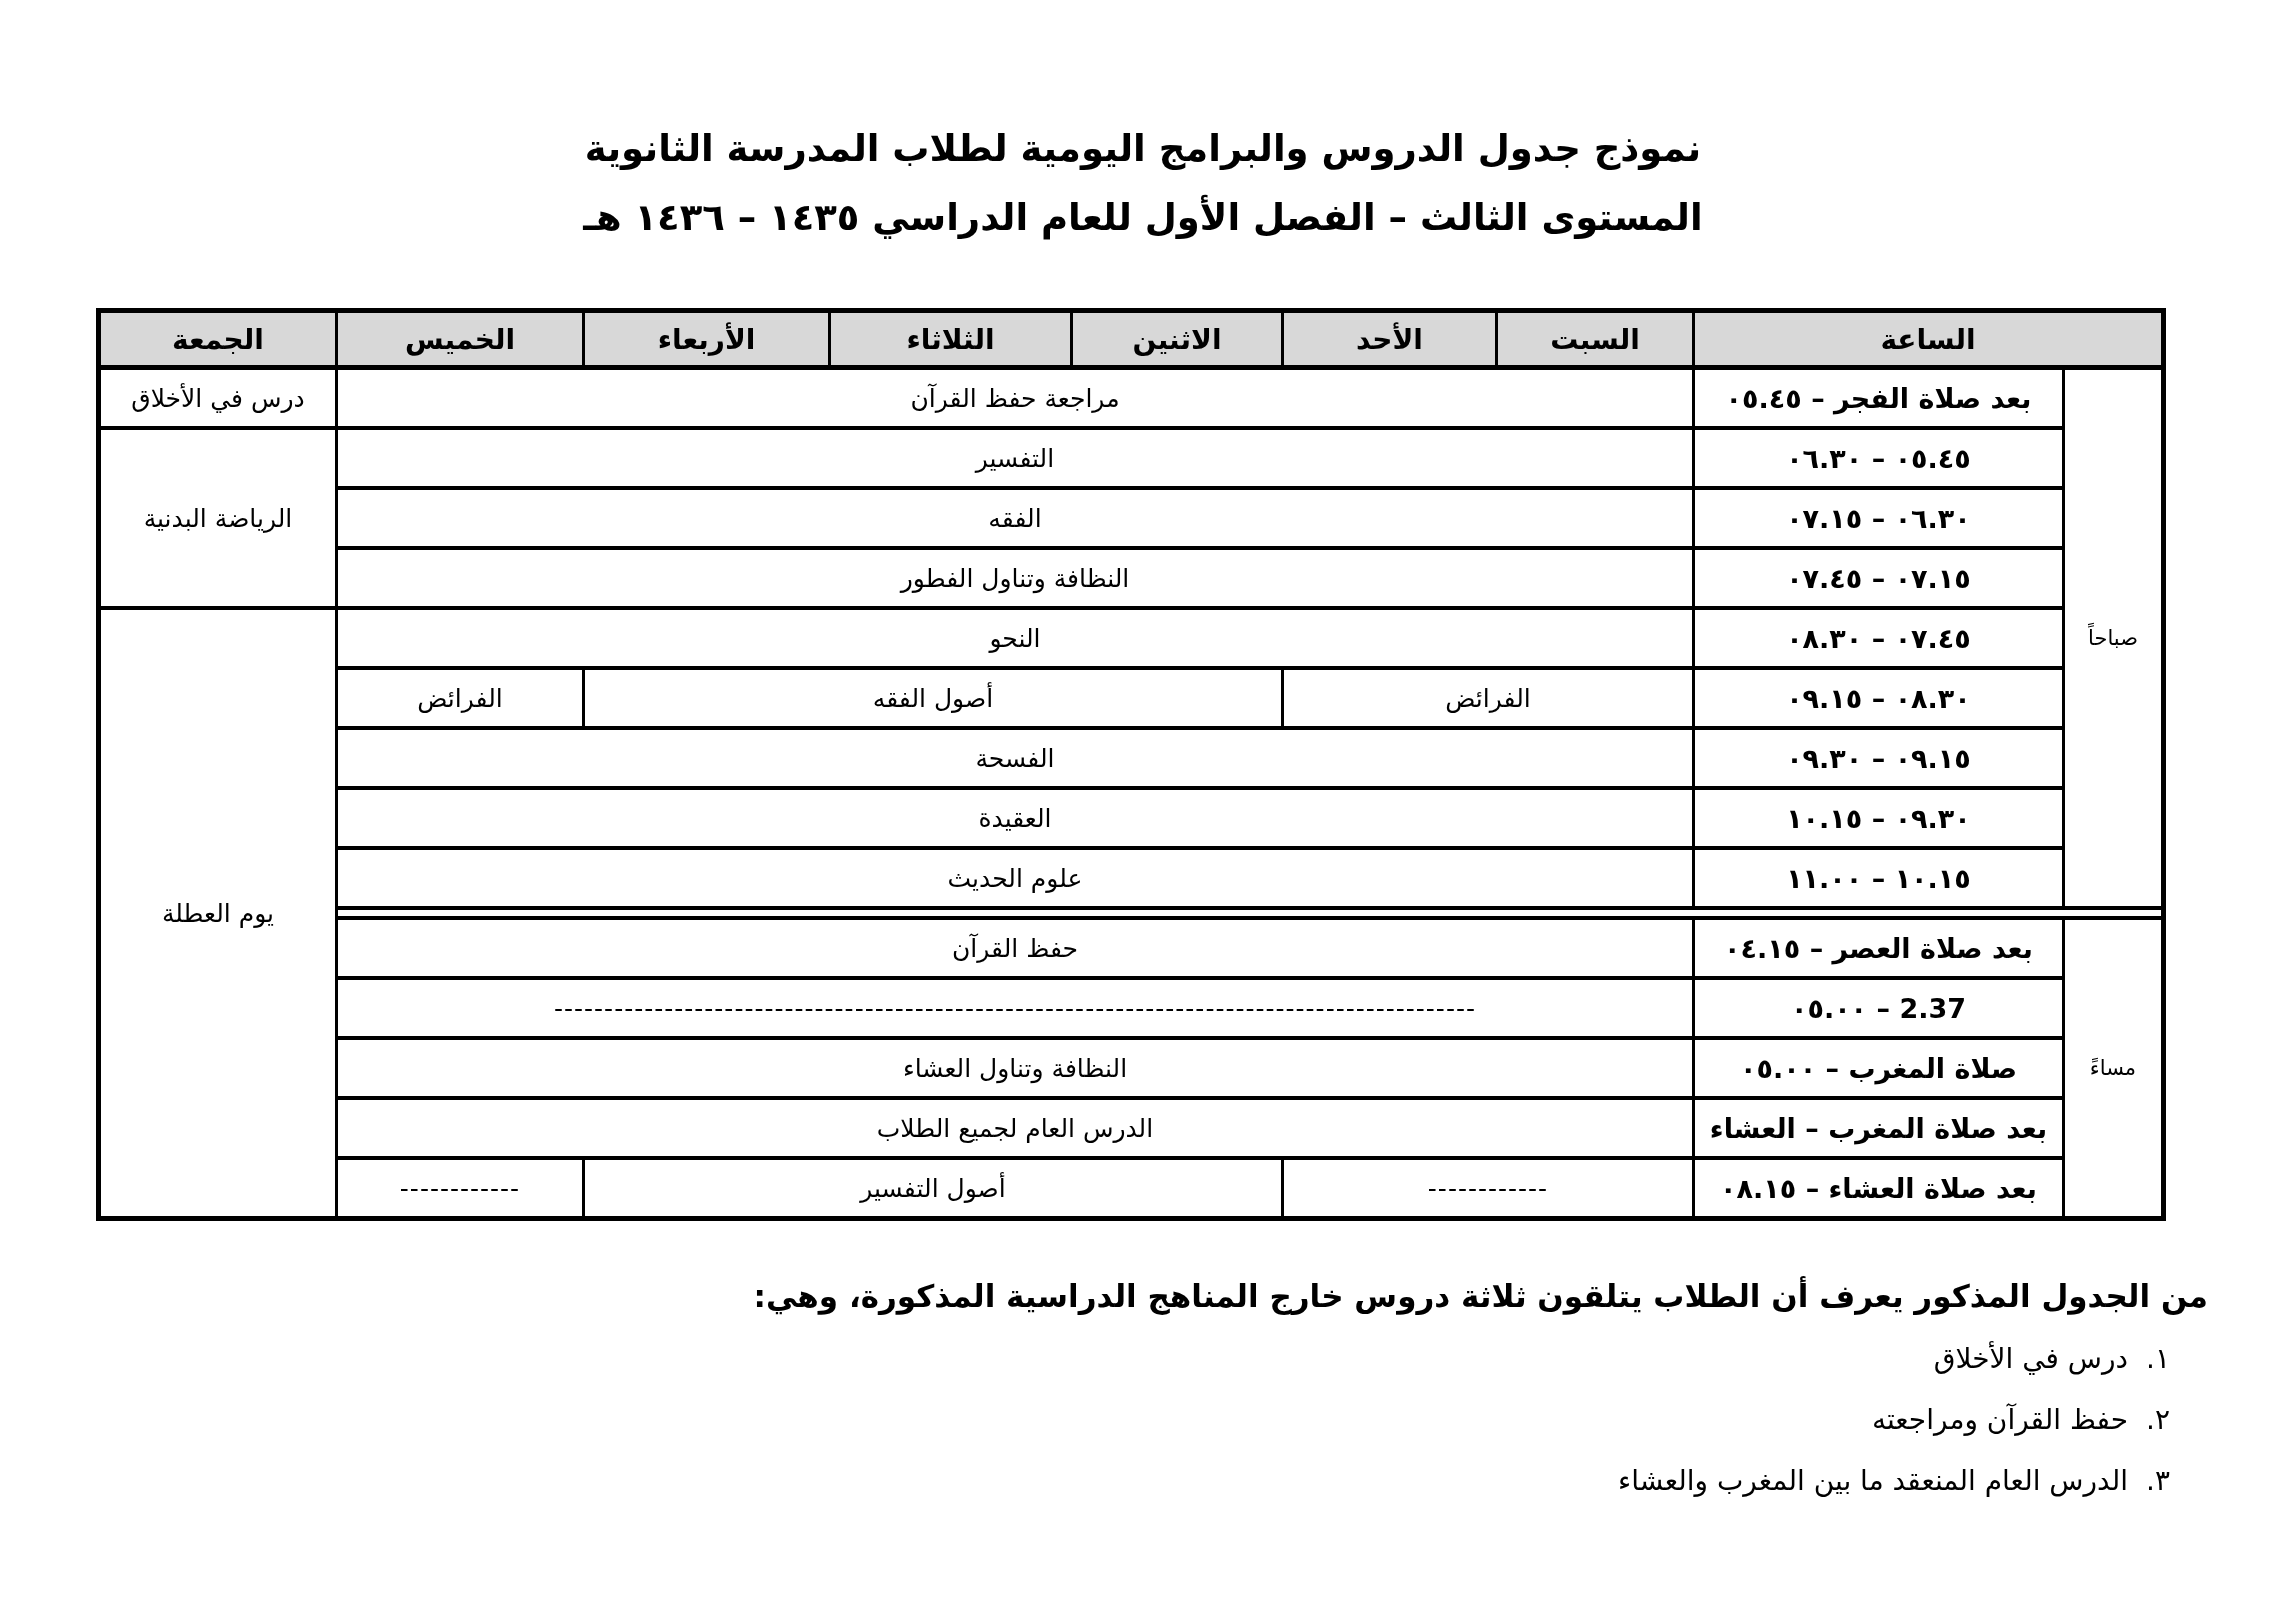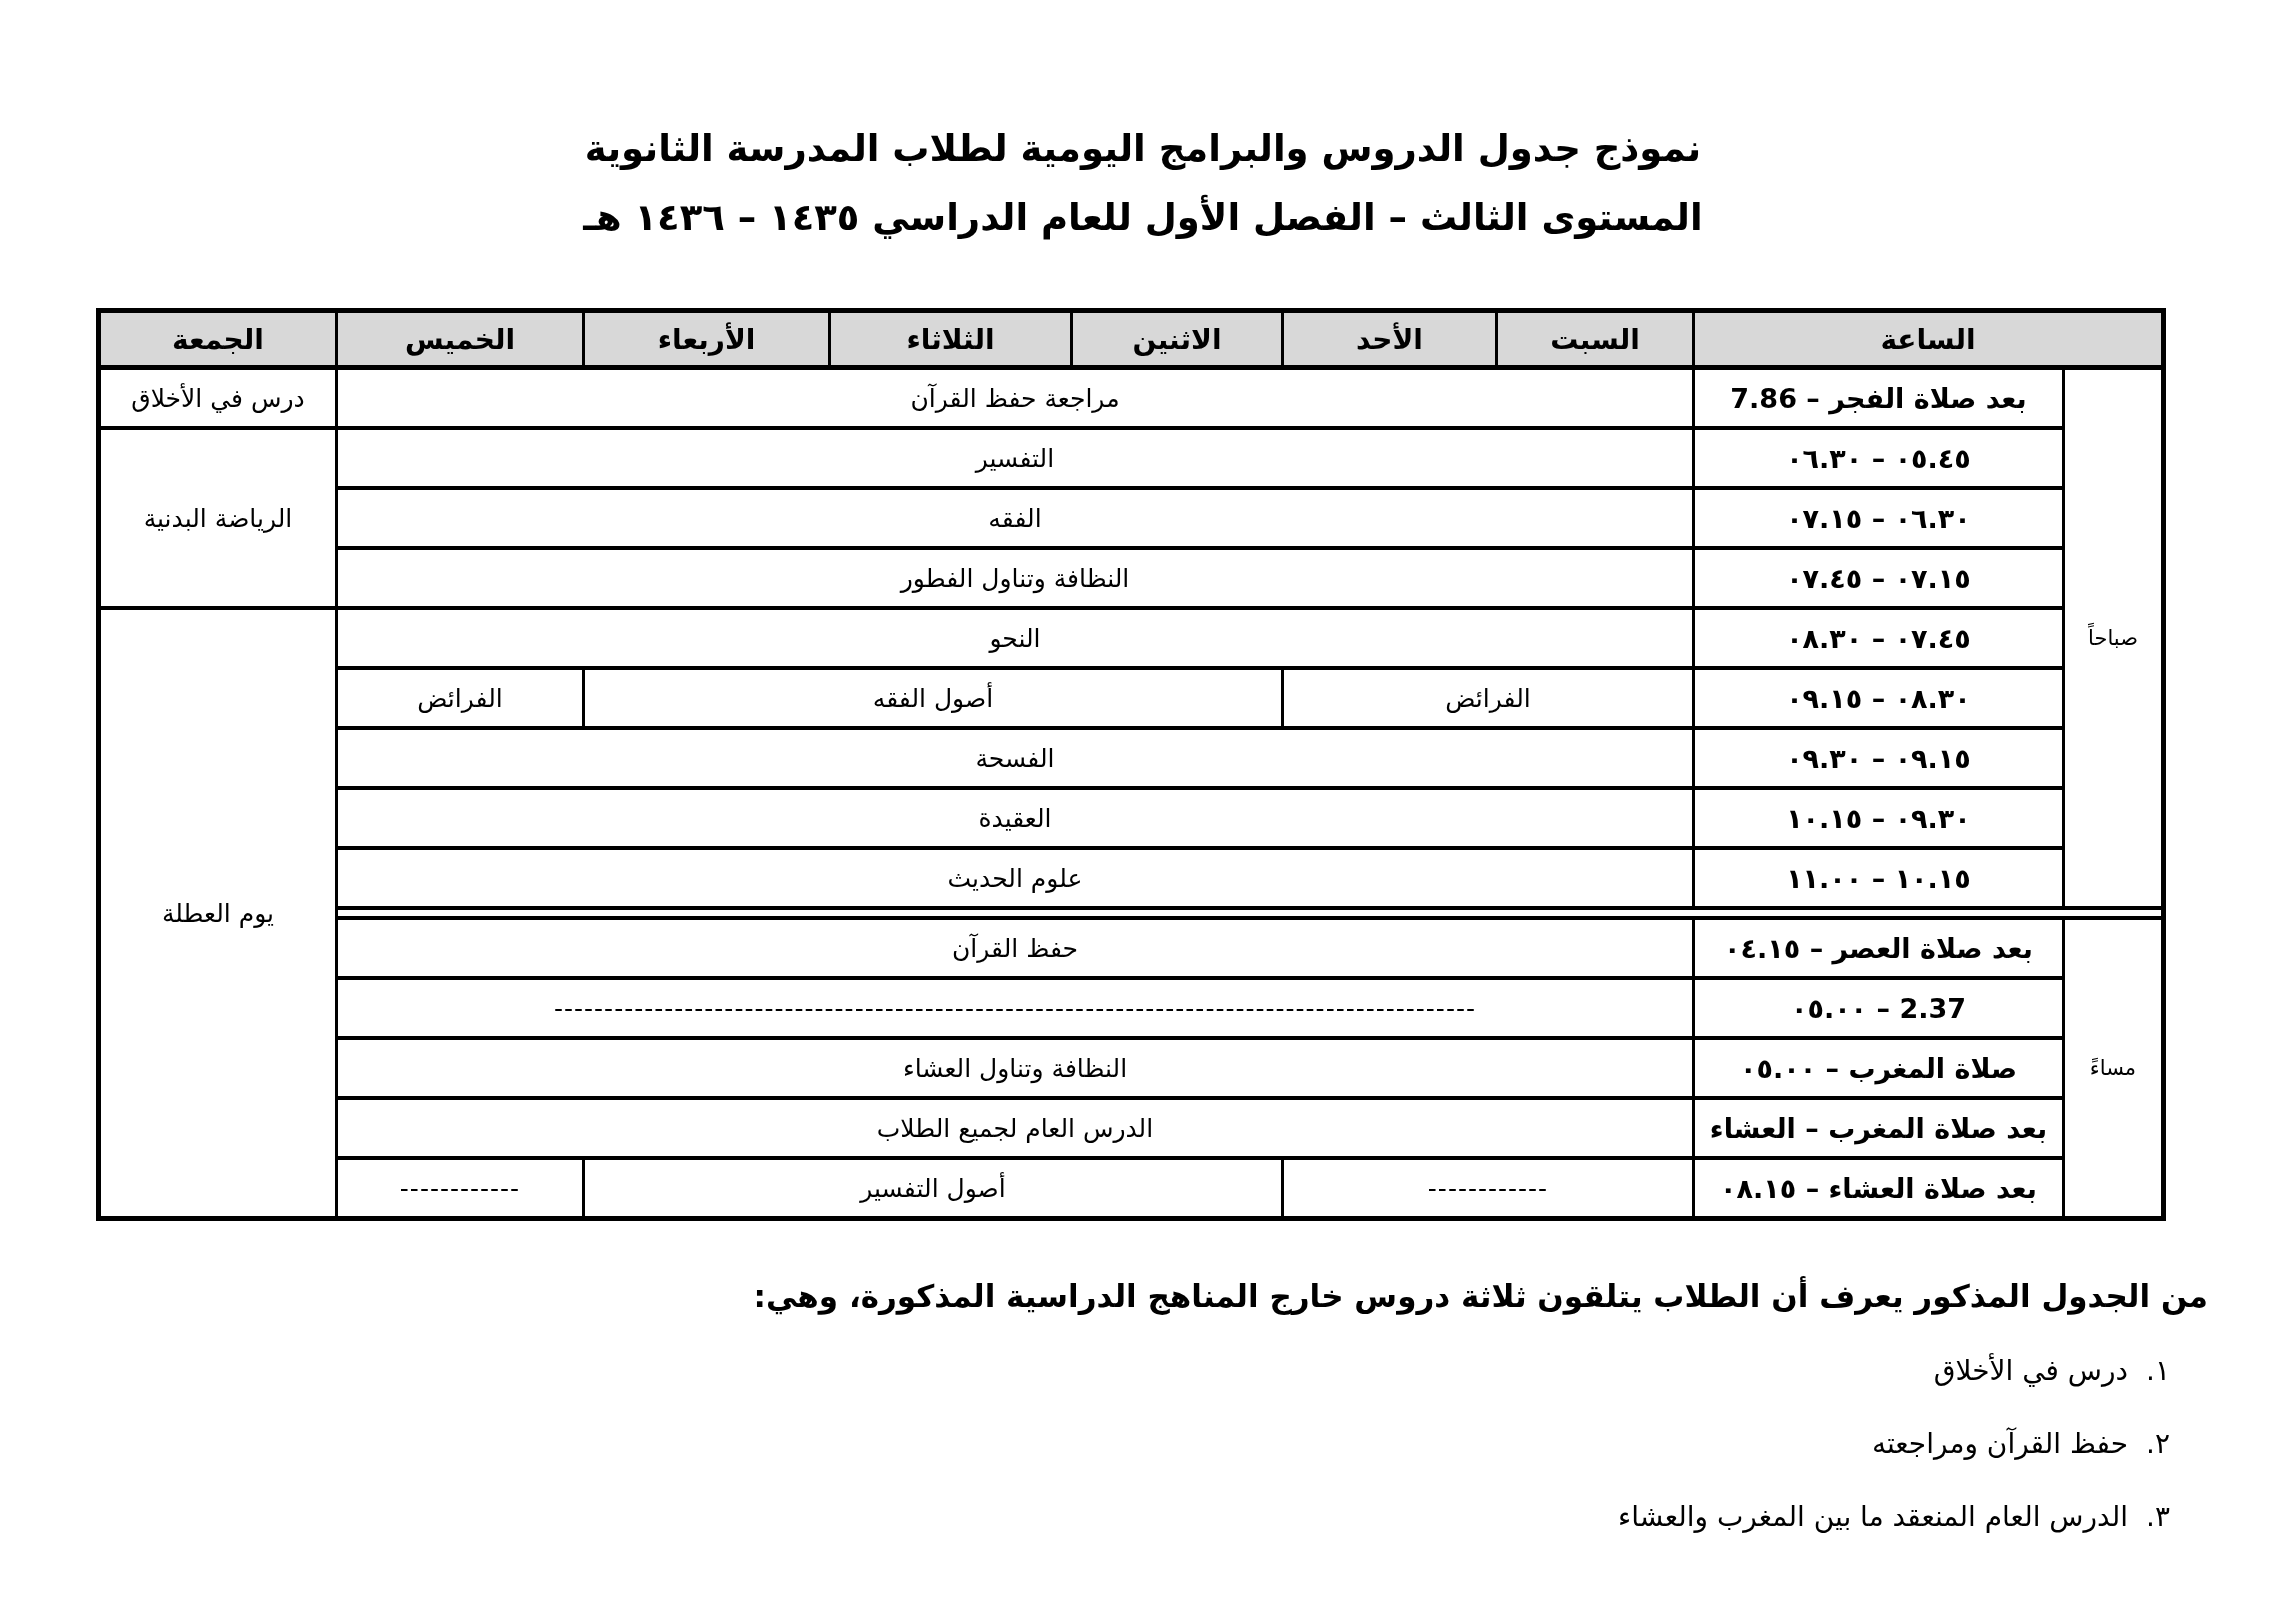--- a/index.html
+++ b/index.html
@@ -24,21 +24,21 @@
   th.col-time{border-left-width:5px;}
   td.subj{font-size:25px;font-weight:normal;}
   td.fri{font-size:25px;font-weight:normal;white-space:normal;}
   td.period{font-size:21px;font-weight:normal;}
   tr.row td{height:56px;}
   tr.sep td{height:6px;padding:0;border-top-width:4px;border-bottom-width:4px;}
   td.dashes{font-size:25px;letter-spacing:1px;}
 
   .footer-block{position:absolute;top:1278px;right:79px;left:92px;text-align:right;direction:rtl;}
   .footer-heading{font-size:31px;font-weight:bold;}
-  .footer-item{font-size:28px;font-weight:normal;margin-top:40px;padding-left:0;padding-right:38px;}
+  .footer-item{font-size:28px;font-weight:normal;margin-top:28px;padding-left:0;padding-right:38px;}
   .footer-item .num{margin-left:18px;display:inline-block;}
 </style>
 </head>
 <body>
 
 <div class="page">
 
   <div class="title-block">
     <div class="title-line">نموذج جدول الدروس والبرامج اليومية لطلاب المدرسة الثانوية</div>
     <div class="title-line">المستوى الثالث – الفصل الأول للعام الدراسي ١٤٣٥ – ١٤٣٦ هـ</div>
@@ -63,21 +63,21 @@
       <th>الأحد</th>
       <th>الاثنين</th>
       <th>الثلاثاء</th>
       <th>الأربعاء</th>
       <th>الخميس</th>
       <th>الجمعة</th>
     </tr>
 
     <tr class="row">
       <td rowspan="9" class="period">صباحاً</td>
-      <td class="time col-time">بعد صلاة الفجر – 7.86</td>
+      <td class="time col-time">بعد صلاة الفجر – ٠٥.٤٥</td>
       <td colspan="6" class="subj">مراجعة حفظ القرآن</td>
       <td class="fri">درس في الأخلاق</td>
     </tr>
 
     <tr class="row">
       <td class="time col-time">٠٥.٤٥ – ٠٦.٣٠</td>
       <td colspan="6" class="subj">التفسير</td>
       <td rowspan="3" class="fri">الرياضة البدنية</td>
     </tr>
 

